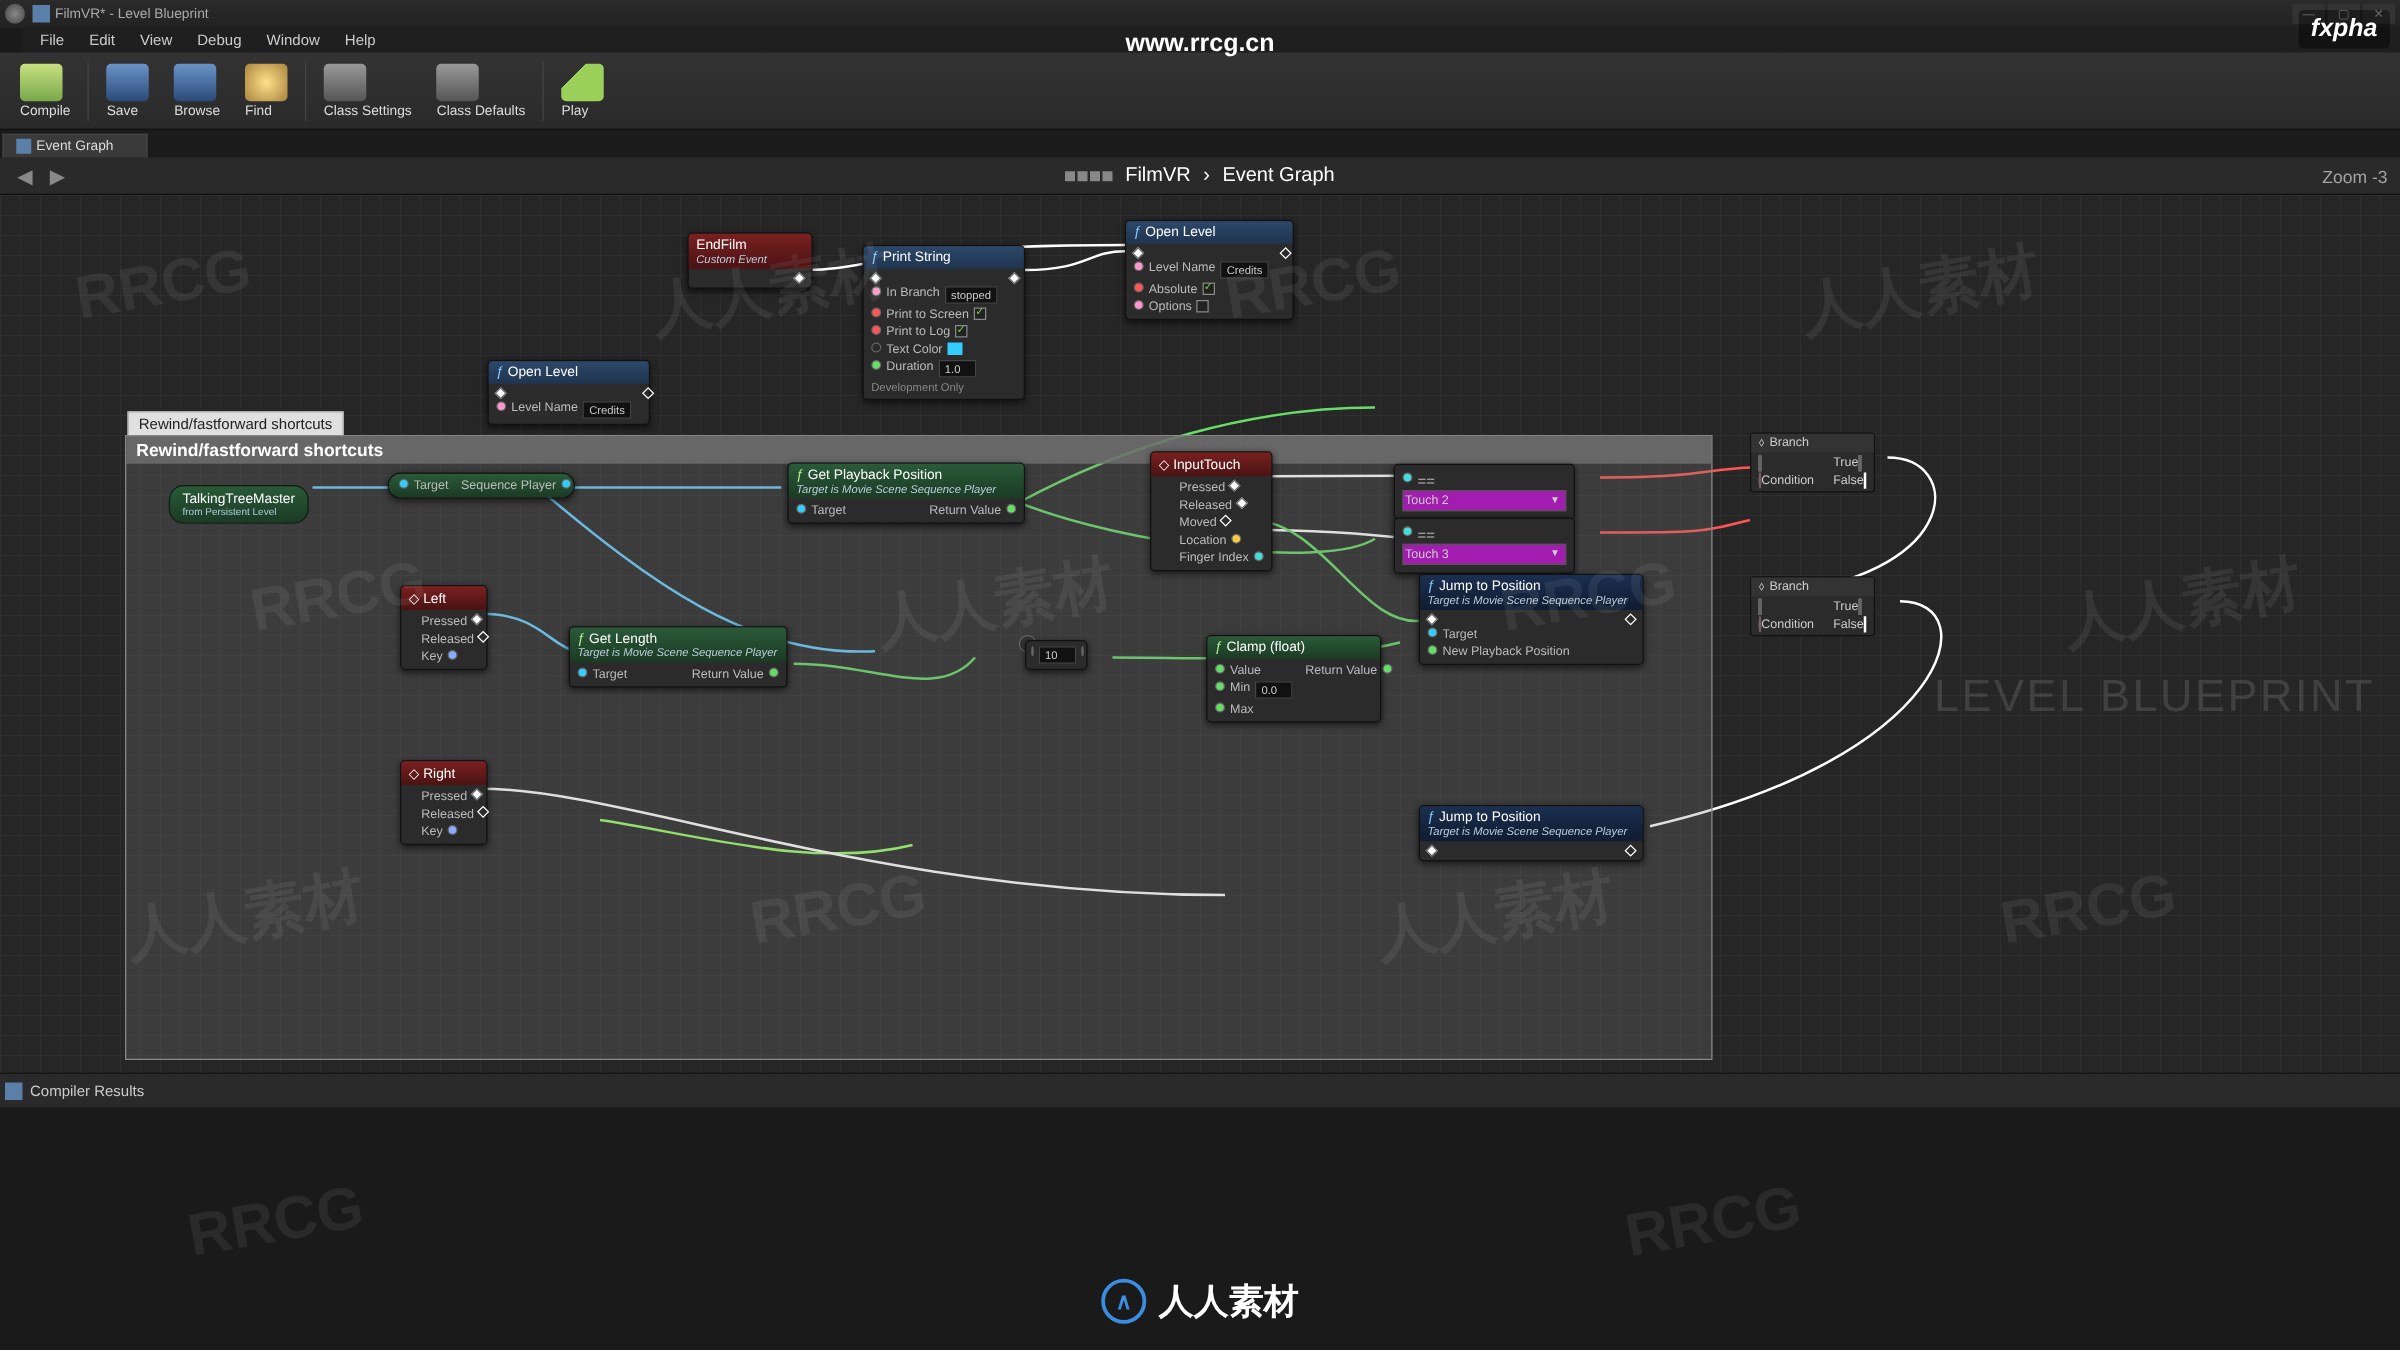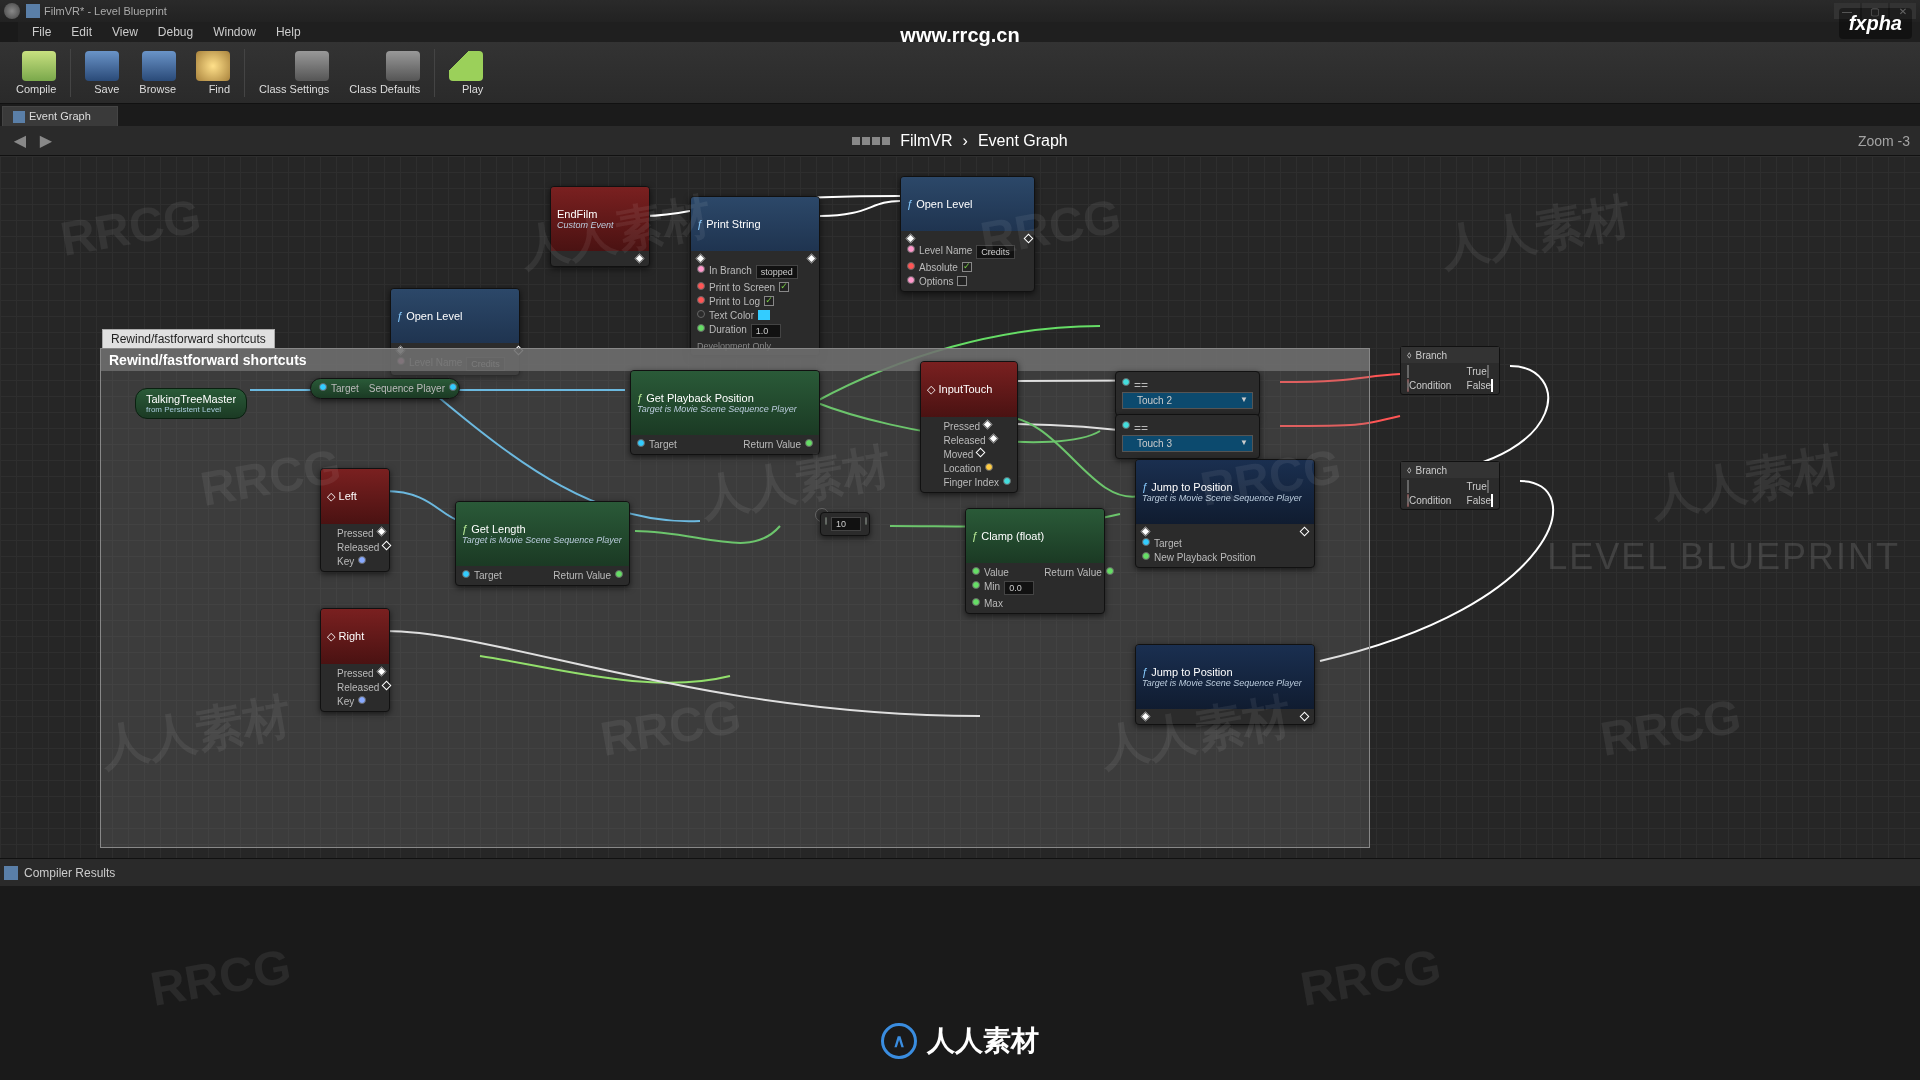--- a/index.html
+++ b/index.html
@@ -11,21 +11,21 @@
 .titlebar .bp-icon { width: 14px; height: 14px; background: #5a7fa8; margin-right: 4px; }
 .titlebar .spacer { flex: 1; }
 .winbtn { width: 26px; height: 16px; background: #333; margin-left: 2px; display: flex; align-items: center; justify-content: center; font-size: 10px; }
 
 
 .menubar { height: 20px; background: #1f1f1f; display: flex; align-items: center; padding: 0 4px; font-size: 12px; margin-left: 18px; }
 .menubar span { padding: 0 10px; color: #ccc; cursor: default; }
 
 
 .toolbar { height: 62px; background: linear-gradient(#333,#2a2a2a); display: flex; align-items: center; padding: 2px 6px; border-bottom: 1px solid #111; }
-.toolbtn { display: flex; flex-direction: column; align-items: flex-end; justify-content: center; padding: 2px 10px; font-size: 11px; color: #ddd; height: 56px; }
+.toolbtn { display: flex; flex-direction: column; align-items: flex-start; justify-content: center; padding: 2px 10px; font-size: 11px; color: #ddd; height: 56px; }
 .toolbtn .ic { width: 34px; height: 30px; margin-bottom: 2px; border-radius: 4px; }
 .sep { width: 1px; height: 48px; background: #444; margin: 0 4px; }
 
 
 .tabstrip { height: 22px; background: #1b1b1b; display: flex; align-items: flex-end; padding-left: 2px; }
 .tab { background: #3a3a3a; padding: 3px 26px 3px 10px; font-size: 11px; color: #ddd; border: 1px solid #444; border-bottom: none; position: relative; }
 .tab .bp-icon2 { width: 12px; height: 12px; background: #5a7fa8; display: inline-block; margin-right: 4px; vertical-align: middle; }
 
 
 .graphheader { height: 30px; background: #2a2a2a; display: flex; align-items: center; padding: 0 10px; border-bottom: 1px solid #111; }
@@ -37,41 +37,41 @@
 .graph { position: relative; height: 702px; background: #262626; background-image: linear-gradient(#2e2e2e 1px, transparent 1px), linear-gradient(90deg, #2e2e2e 1px, transparent 1px); background-size: 16px 16px; overflow: hidden; }
 .graph svg.wires { position: absolute; inset: 0; width: 100%; height: 100%; pointer-events: none; }
 
 
 .commentlabel { position:absolute; background:#e0e0e0; color:#222; font-size:12px; padding:2px 8px; border:1px solid #aaa; }
 .commentbox { position:absolute; background: rgba(128,128,128,0.25); border: 1px solid #888; }
 .commentbox .chead { background: rgba(110,110,110,0.85); color:#fff; font-size:14px; font-weight:bold; padding:3px 8px; }
 
 
 .node { position:absolute; background:#2b2b2b; border:1px solid #111; border-radius:4px; box-shadow:0 2px 6px rgba(0,0,0,0.6); font-size:11px; color:#ccc; }
-.node .nhead { padding:21px 6px; border-radius:3px 3px 0 0; color:#fff; font-size:11px; }
+.node .nhead { padding:3px 6px; border-radius:3px 3px 0 0; color:#fff; font-size:11px; }
 .nhead.blue { background: linear-gradient(#2c4869,#1f3450); }
 .nhead.green { background: linear-gradient(#2a5a38,#1b3a24); }
 .nhead.red { background: linear-gradient(#7a2020,#4a1212); }
 .nhead.darkblue { background: linear-gradient(#1a2f50,#101c30); }
 .nhead .sub { display:block; font-size:9px; color:#bcd; font-style:italic; }
 .node .nbody { padding:4px 6px; display:flex; justify-content:space-between; gap:10px; }
 .node .col { display:flex; flex-direction:column; gap:3px; }
 .node .pin { display:flex; align-items:flex-start; gap:4px; font-size:10px; color:#bbb; white-space:nowrap; }
 .pin .dot { width:8px; height:8px; border-radius:50%; border:1px solid #666; }
 .pin .dot.exec { border-radius:0; transform:rotate(45deg); width:7px;height:7px;background:#fff; }
 .pin .dot.execopen { border-radius:0; transform:rotate(45deg); width:7px;height:7px;background:transparent;border:1px solid #fff; }
 .pin .dot.blue { background:#3cf; }
 .pin .dot.green { background:#6d6; }
 .pin .dot.red { background:#f55; }
 .pin .dot.pink { background:#f9c; }
 .pin .dot.cyan { background:#4dd; }
 .inputbox { background:#111; border:1px solid #444; color:#ccc; font-size:9px; padding:1px 4px; min-width:30px; }
 .chk { width:10px;height:10px;border:1px solid #888;background:#222;display:inline-block; }
 .chk.on::after { content:"✓"; font-size:9px; color:#7c4; position:relative; top:-3px; }
-.dropdown { background:#0c4a6e;border:1px solid #555;padding:2px 18px 2px 14px;font-size:10px;position:relative;min-width:100px; }
+.dropdown { background:#a21caf;border:1px solid #555;padding:2px 18px 2px 1px;font-size:10px;position:relative;min-width:100px; }
 .dropdown::after { content:"▼"; position:absolute; right:4px; font-size:8px; }
 .varpill { position:absolute; background: linear-gradient(#2a5a38,#1b3a24); border-radius:12px; padding:4px 10px; color:#fff; font-size:11px; border:1px solid #0a2010; }
 .varpill .sub { display:block; font-size:8px; color:#acd; }
 .branch { position:absolute; background:#2b2b2b; border:1px solid #111; border-radius:3px; font-size:10px; width:100px; }
 .branch .bh { background:#333; padding:2px 6px; display:flex; align-items:center; gap:4px; }
 .branch .bb { padding:3px 6px; display:flex; justify-content:space-between; }
 .branch .bcol { display:flex;flex-direction:column;gap:3px; }
 .rerouter { position:absolute;width:14px;height:14px;border-radius:50%;background:#333;border:1px solid #666; }
 
 

